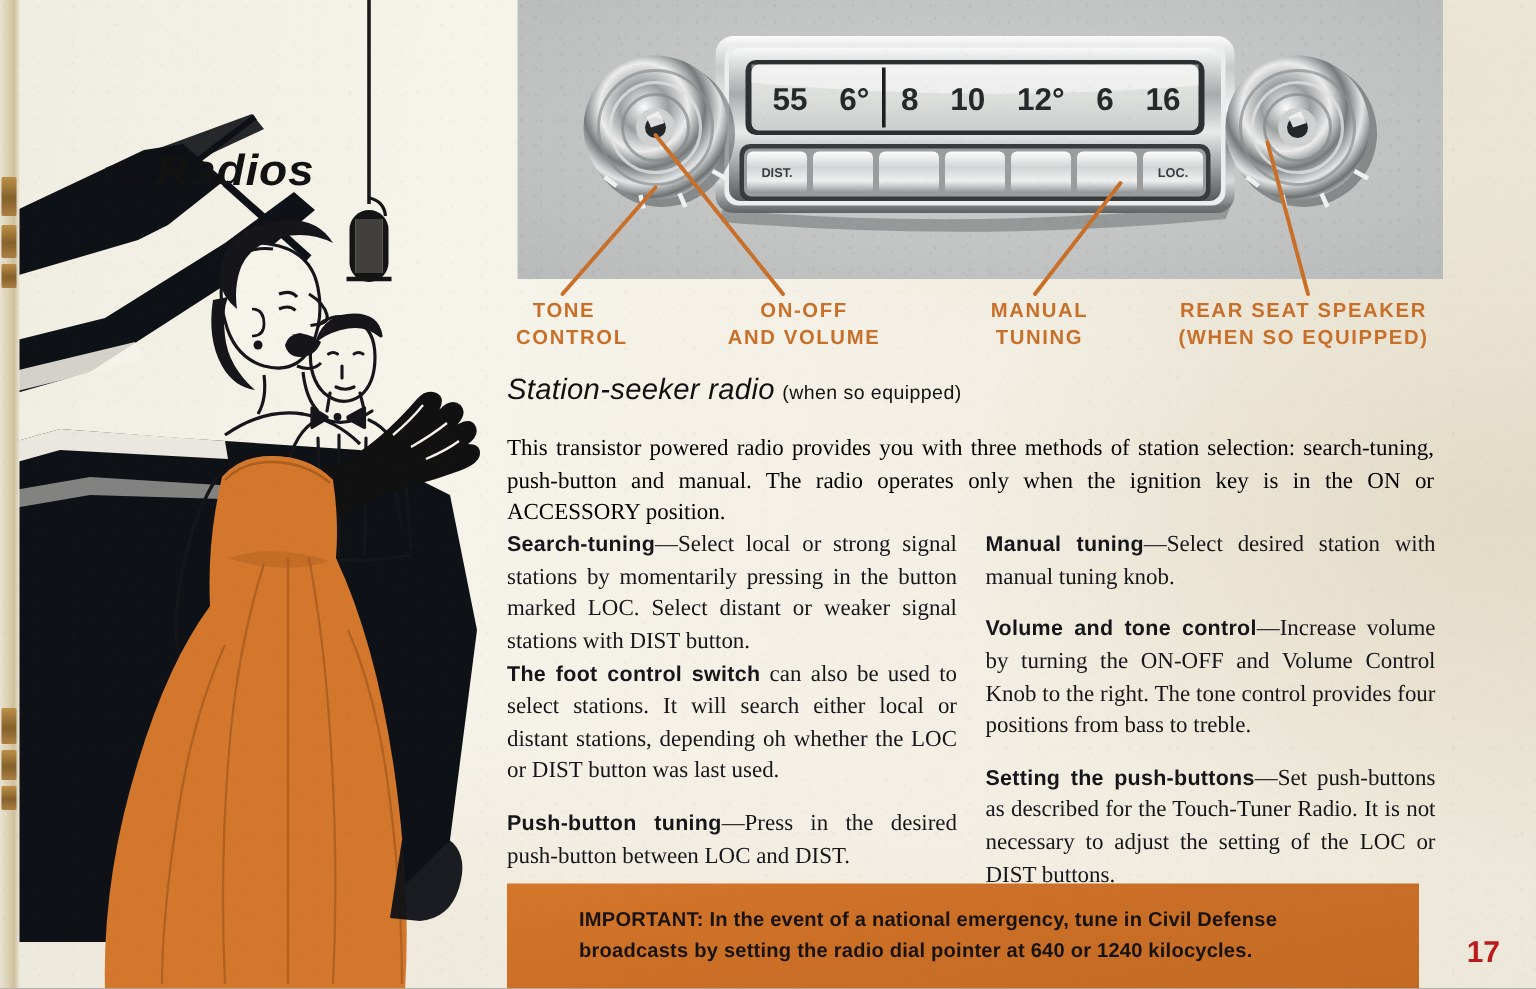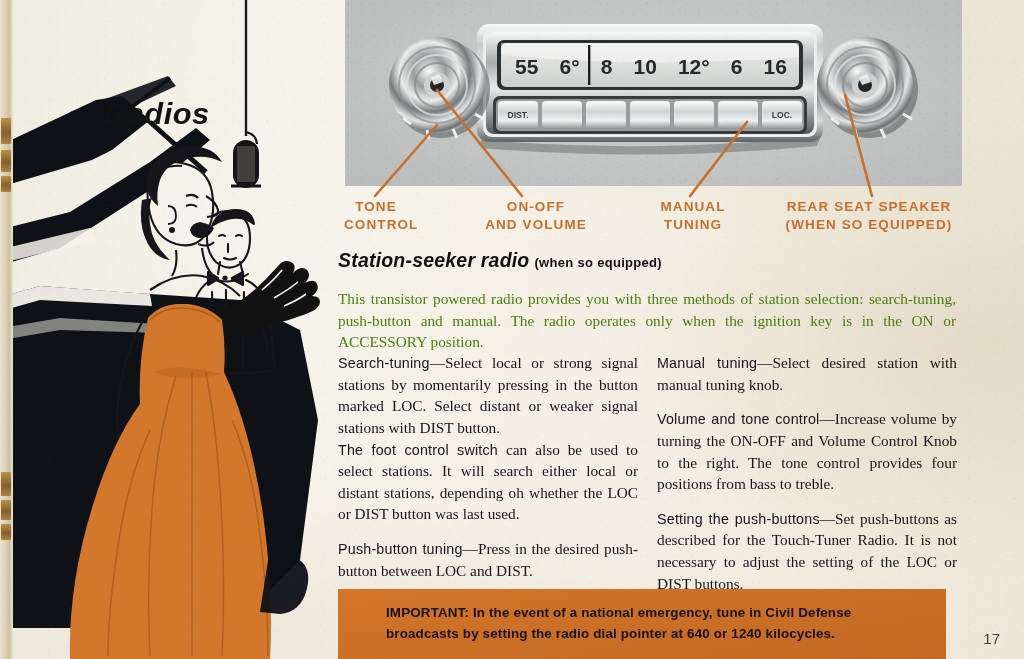--- a/index.html
+++ b/index.html
@@ -102,58 +102,58 @@
     text-align: center;
     line-height: 1.32;
     white-space: nowrap;
   }
 
   
   .section-head {
     position: absolute;
     left: 338px; top: 249px;
     font-family: "Liberation Sans", sans-serif;
-    font-weight: bold;
+    font-weight: normal;
     font-style: italic;
     font-size: 19.5px;
     color: #111;
     letter-spacing: .2px;
   }
   .section-head .qualifier {
     font-size: 13px;
     font-style: normal;
     letter-spacing: .3px;
     margin-left: 5px;
   }
   .intro {
     position: absolute;
     left: 338px; top: 288px;
     width: 618px;
     font-size: 15.3px;
     line-height: 1.42;
-    color: #4d7c0f;
+    color: #000000;
     text-align: justify;
     hyphens: none;
   }
   .col {
     position: absolute;
     top: 352px;
     width: 300px;
     font-size: 15.3px;
     line-height: 1.415;
     color: #16161a;
     text-align: justify;
   }
   .col-left  { left: 338px; }
   .col-right { left: 657px; }
   .col p { margin: 0 0 13px 0; }
   .col p:last-child { margin-bottom: 0; }
   .run-in {
     font-family: "Liberation Sans", sans-serif;
-    font-weight: normal;
+    font-weight: bold;
     font-size: 14.3px;
     letter-spacing: .2px;
   }
 
   
   .important {
     position: absolute;
     left: 338px; top: 589px;
     width: 608px; height: 70px;
     background: linear-gradient(170deg, #d4762a 0%, #cb6f27 45%, #c26a24 100%);
@@ -165,23 +165,23 @@
     font-weight: bold;
     font-size: 13.4px;
     line-height: 1.55;
     color: #17120c;
     letter-spacing: .15px;
   }
   .page-num {
     position: absolute;
     right: 24px; bottom: 12px;
     font-family: "Liberation Sans", sans-serif;
-    font-weight: normal;
-    font-size: 15px;
-    color: #404040;
+    font-weight: bold;
+    font-size: 20px;
+    color: #b91c1c;
   }
 </style>
 </head>
 <body>
 
 <div class="page">
 
   <div class="paper-tone"></div>
 
   <svg class="illus" viewBox="0 0 345 659" preserveAspectRatio="none">

